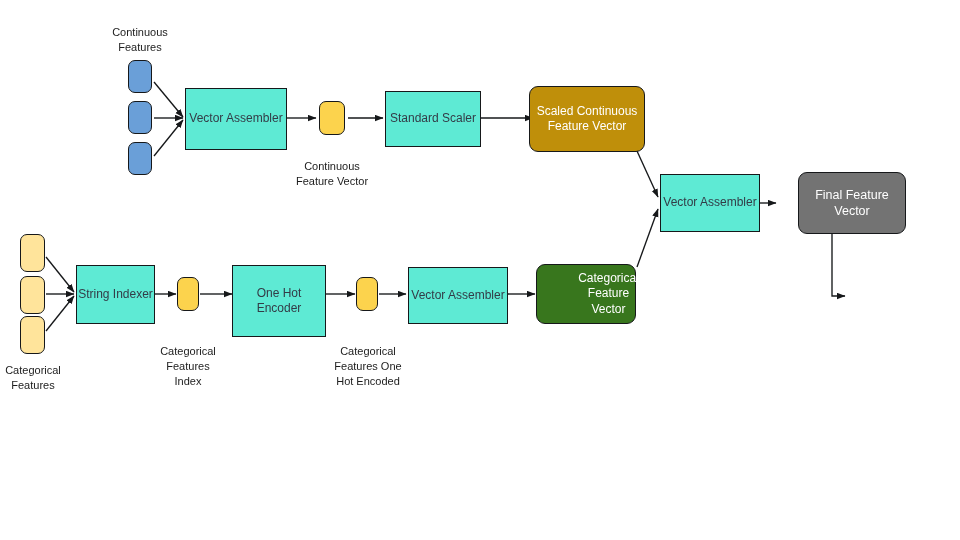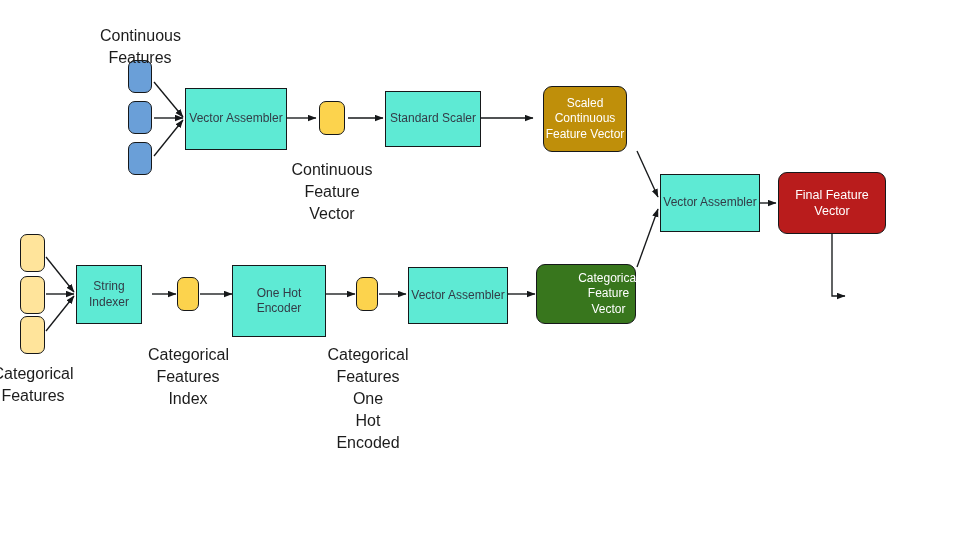--- a/index.html
+++ b/index.html
@@ -55,26 +55,26 @@
     border-radius: 7px;
   }
   .vec {
     border-radius: 9px;
     border: 1.4px solid #16181a;
     color: #ffffff;
     font-size: 12px;
   }
   .vec-amber { background: #bf8f0a; }
   .vec-green { background: #38761d; }
-  .vec-maroon { background: #b91c1c; font-size: 12.5px; }
+  .vec-maroon { background: #737373; font-size: 12.5px; margin-left: 20px; }
   .caption {
     position: absolute;
     text-align: center;
     color: #1c1c1c;
-    font-size: 16px;
+    font-size: 11px;
     line-height: 1.38;
     white-space: pre-line;
   }
 </style>
 </head>
 <body>
 
 <div id="canvas">
 
   <svg class="edges" viewBox="0 0 960 540">
@@ -117,32 +117,32 @@
   <div class="node proc" style="left:185px; top:88px; width:102px; height:62px;">Vector
 Assembler</div>
 
   <div class="node chip-gold" style="left:319px; top:101px; width:26px; height:34px;"></div>
   <div class="caption" style="left:282px; top:159px; width:100px;">Continuous
 Feature Vector</div>
 
   <div class="node proc" style="left:385px; top:91px; width:96px; height:56px;">Standard
 Scaler</div>
 
-  <div class="node vec vec-amber" style="left:543px; top:86px; width:84px; height:66px;text-align:center;">Scaled
+  <div class="node vec vec-amber" style="left:529px; top:86px; width:116px; height:66px;text-align:center;">Scaled
 Continuous
 Feature
 Vector</div>
 
   <div class="node chip-cream" style="left:20px; top:234px; width:25px; height:38px;"></div>
   <div class="node chip-cream" style="left:20px; top:276px; width:25px; height:38px;"></div>
   <div class="node chip-cream" style="left:20px; top:316px; width:25px; height:38px;"></div>
   <div class="caption" style="left:-8px; top:363px; width:82px;">Categorical
 Features</div>
 
-  <div class="node proc" style="left:76px; top:265px; width:66px; height:59px;">String
+  <div class="node proc" style="left:76px; top:265px; width:79px; height:59px;">String
 Indexer</div>
 
   <div class="node chip-gold" style="left:177px; top:277px; width:22px; height:34px;"></div>
   <div class="caption" style="left:148px; top:344px; width:80px;">Categorical
 Features
 Index</div>
 
   <div class="node proc" style="left:232px; top:265px; width:94px; height:72px;">One Hot
 Encoder</div>
 

